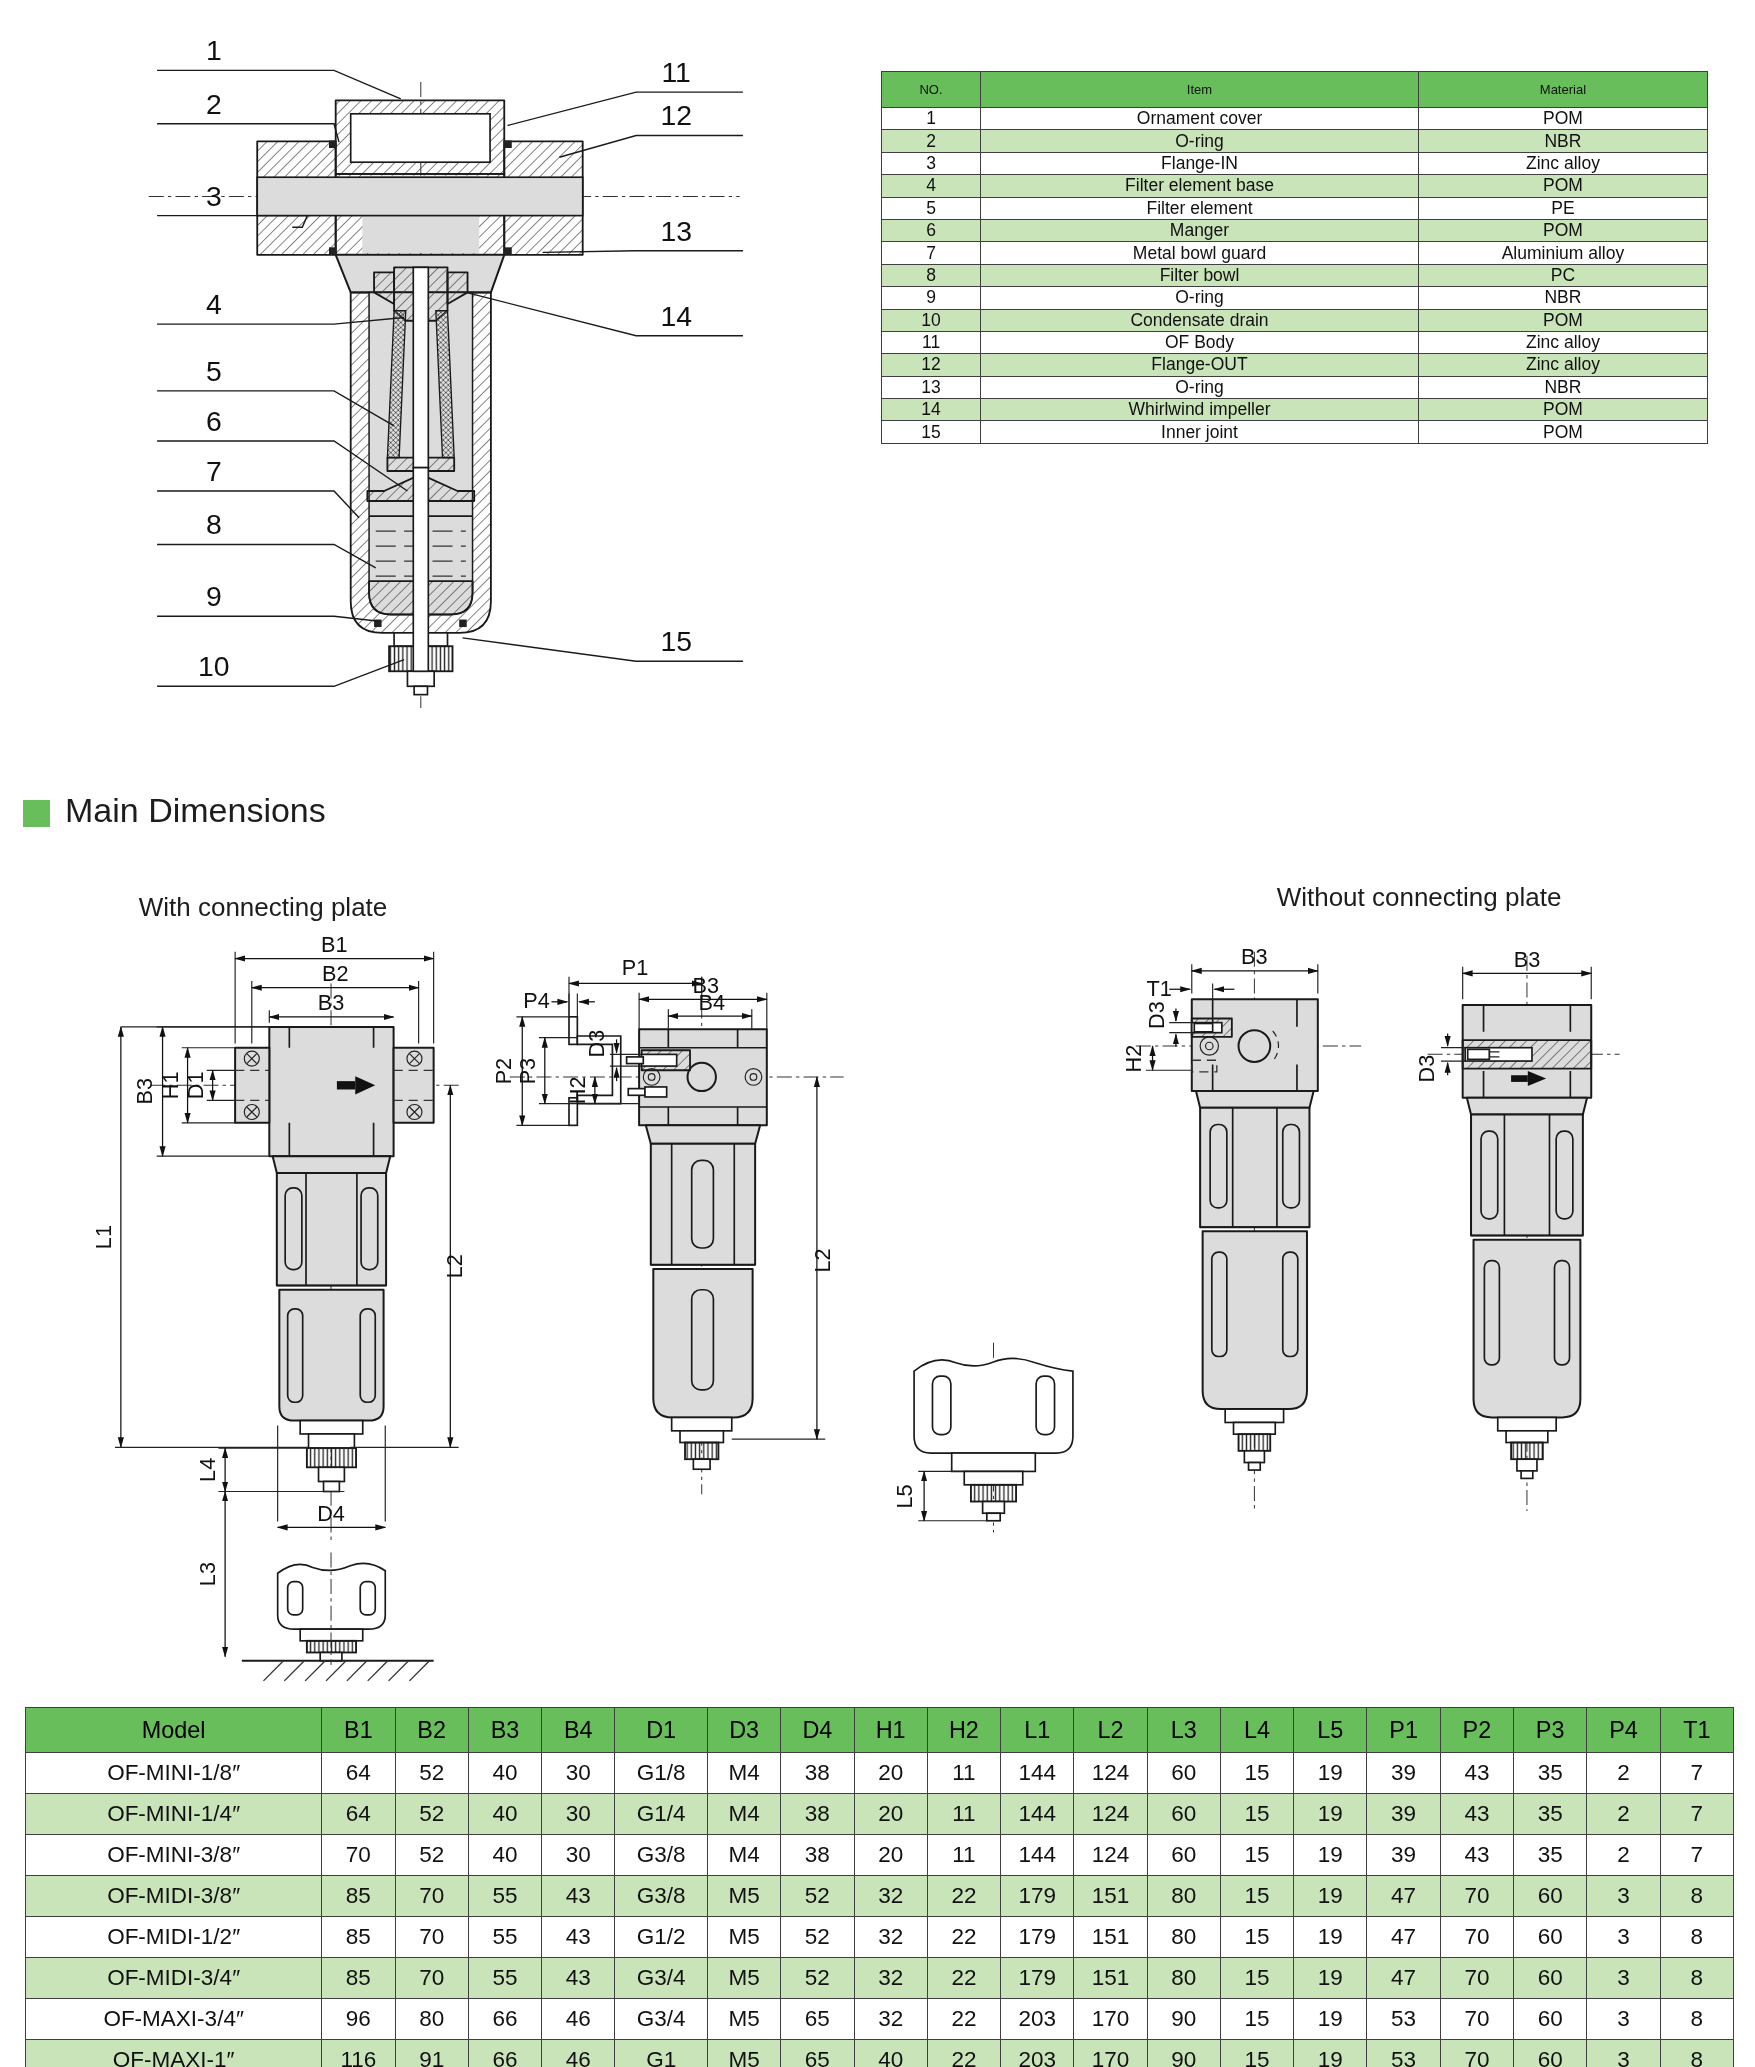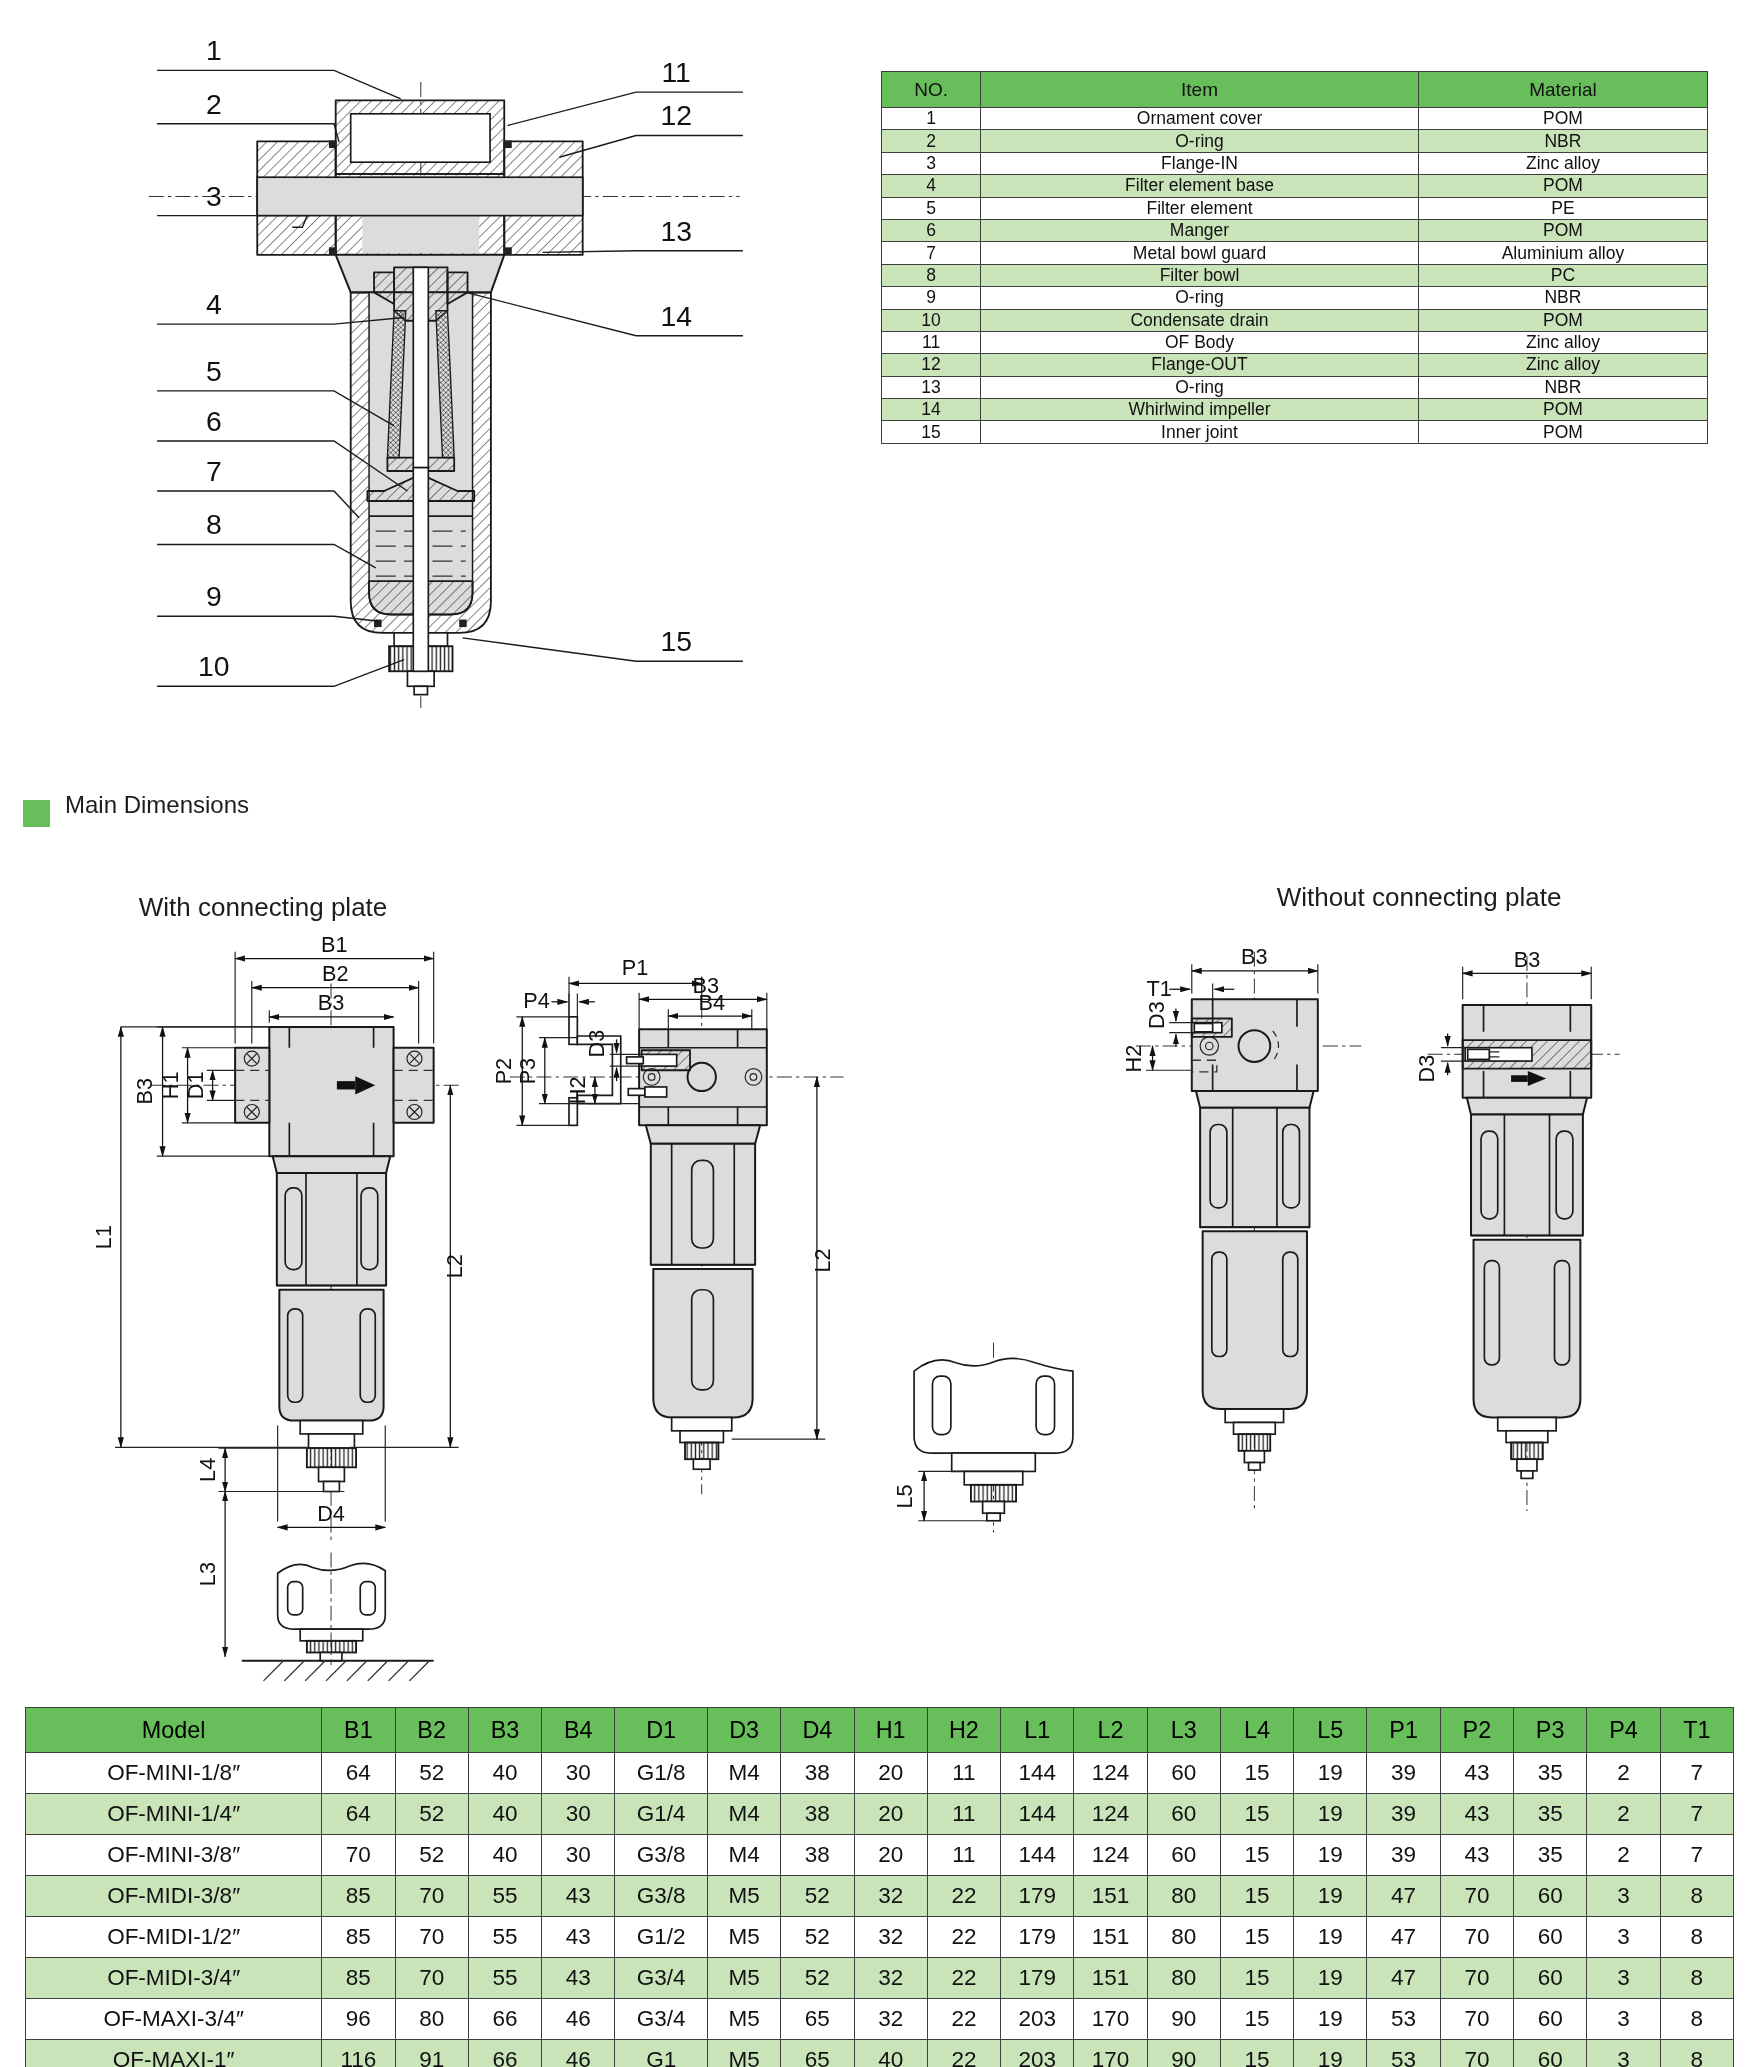--- a/index.html
+++ b/index.html
@@ -22,35 +22,35 @@
   .are{marker-end:url(#arr)}
   .cl{fill:none;stroke:#333;stroke-width:1.2;stroke-dasharray:18 5 4 5}
   .dsh{fill:none;stroke:#333;stroke-width:1.6;stroke-dasharray:11 7}
   .ldr{fill:none;stroke:#1a1a1a;stroke-width:1.7}
   .blk{fill:#222}
   text.lbl{font:26px "Liberation Sans",sans-serif;fill:#111;text-anchor:middle}
   text.num{font:34px "Liberation Sans",sans-serif;fill:#111;text-anchor:middle}
 
   
   table.parts{position:absolute;left:881px;top:71px;width:827px;border-collapse:collapse;table-layout:fixed;}
-  table.parts th{background:var(--green,#68be5a);height:33px;font-size:19px;font-weight:normal;
+  table.parts th{background:var(--green,#68be5a);height:33px;font-size:13px;font-weight:normal;
                  border:1.7px solid #3f3f3f;text-align:center;color:#111;}
   table.parts td{height:21.4px;font-size:17.5px;border:1.7px solid #3f3f3f;text-align:center;
                  padding:0 3.3px;background:#fff;color:#111;}
   table.parts tbody tr:nth-child(even) td{background:var(--rowgreen,#cae4ba);}
 
   
   table.dims{position:absolute;left:25px;top:1707px;width:1709px;border-collapse:collapse;table-layout:fixed;}
   table.dims th{background:var(--green,#68be5a);height:42px;font-size:23.4px;font-weight:normal;
                 border:1.7px solid #3f3f3f;text-align:center;color:#000000;}
   table.dims td{height:38px;font-size:22.5px;border:1.7px solid #3f3f3f;text-align:center;
                 background:#fff;color:#111;}
   table.dims tbody tr:nth-child(even) td{background:var(--rowgreen,#cae4ba);}
 
-  .section-head{position:absolute;left:65px;top:791px;font-size:24px;color:#1d1d1d;}
+  .section-head{position:absolute;left:65px;top:791px;font-size:34px;color:#1d1d1d;}
   .bullet{position:absolute;left:23.4px;top:800px;width:27px;height:27px;background:var(--green,#68be5a);}
   .caption{position:absolute;font-size:26px;color:#1d1d1d;text-align:center;}
 </style>
 </head>
 <body>
 
 <div class="page">
 
   <svg width="0" height="0" style="position:absolute" aria-hidden="true">
     <defs>

